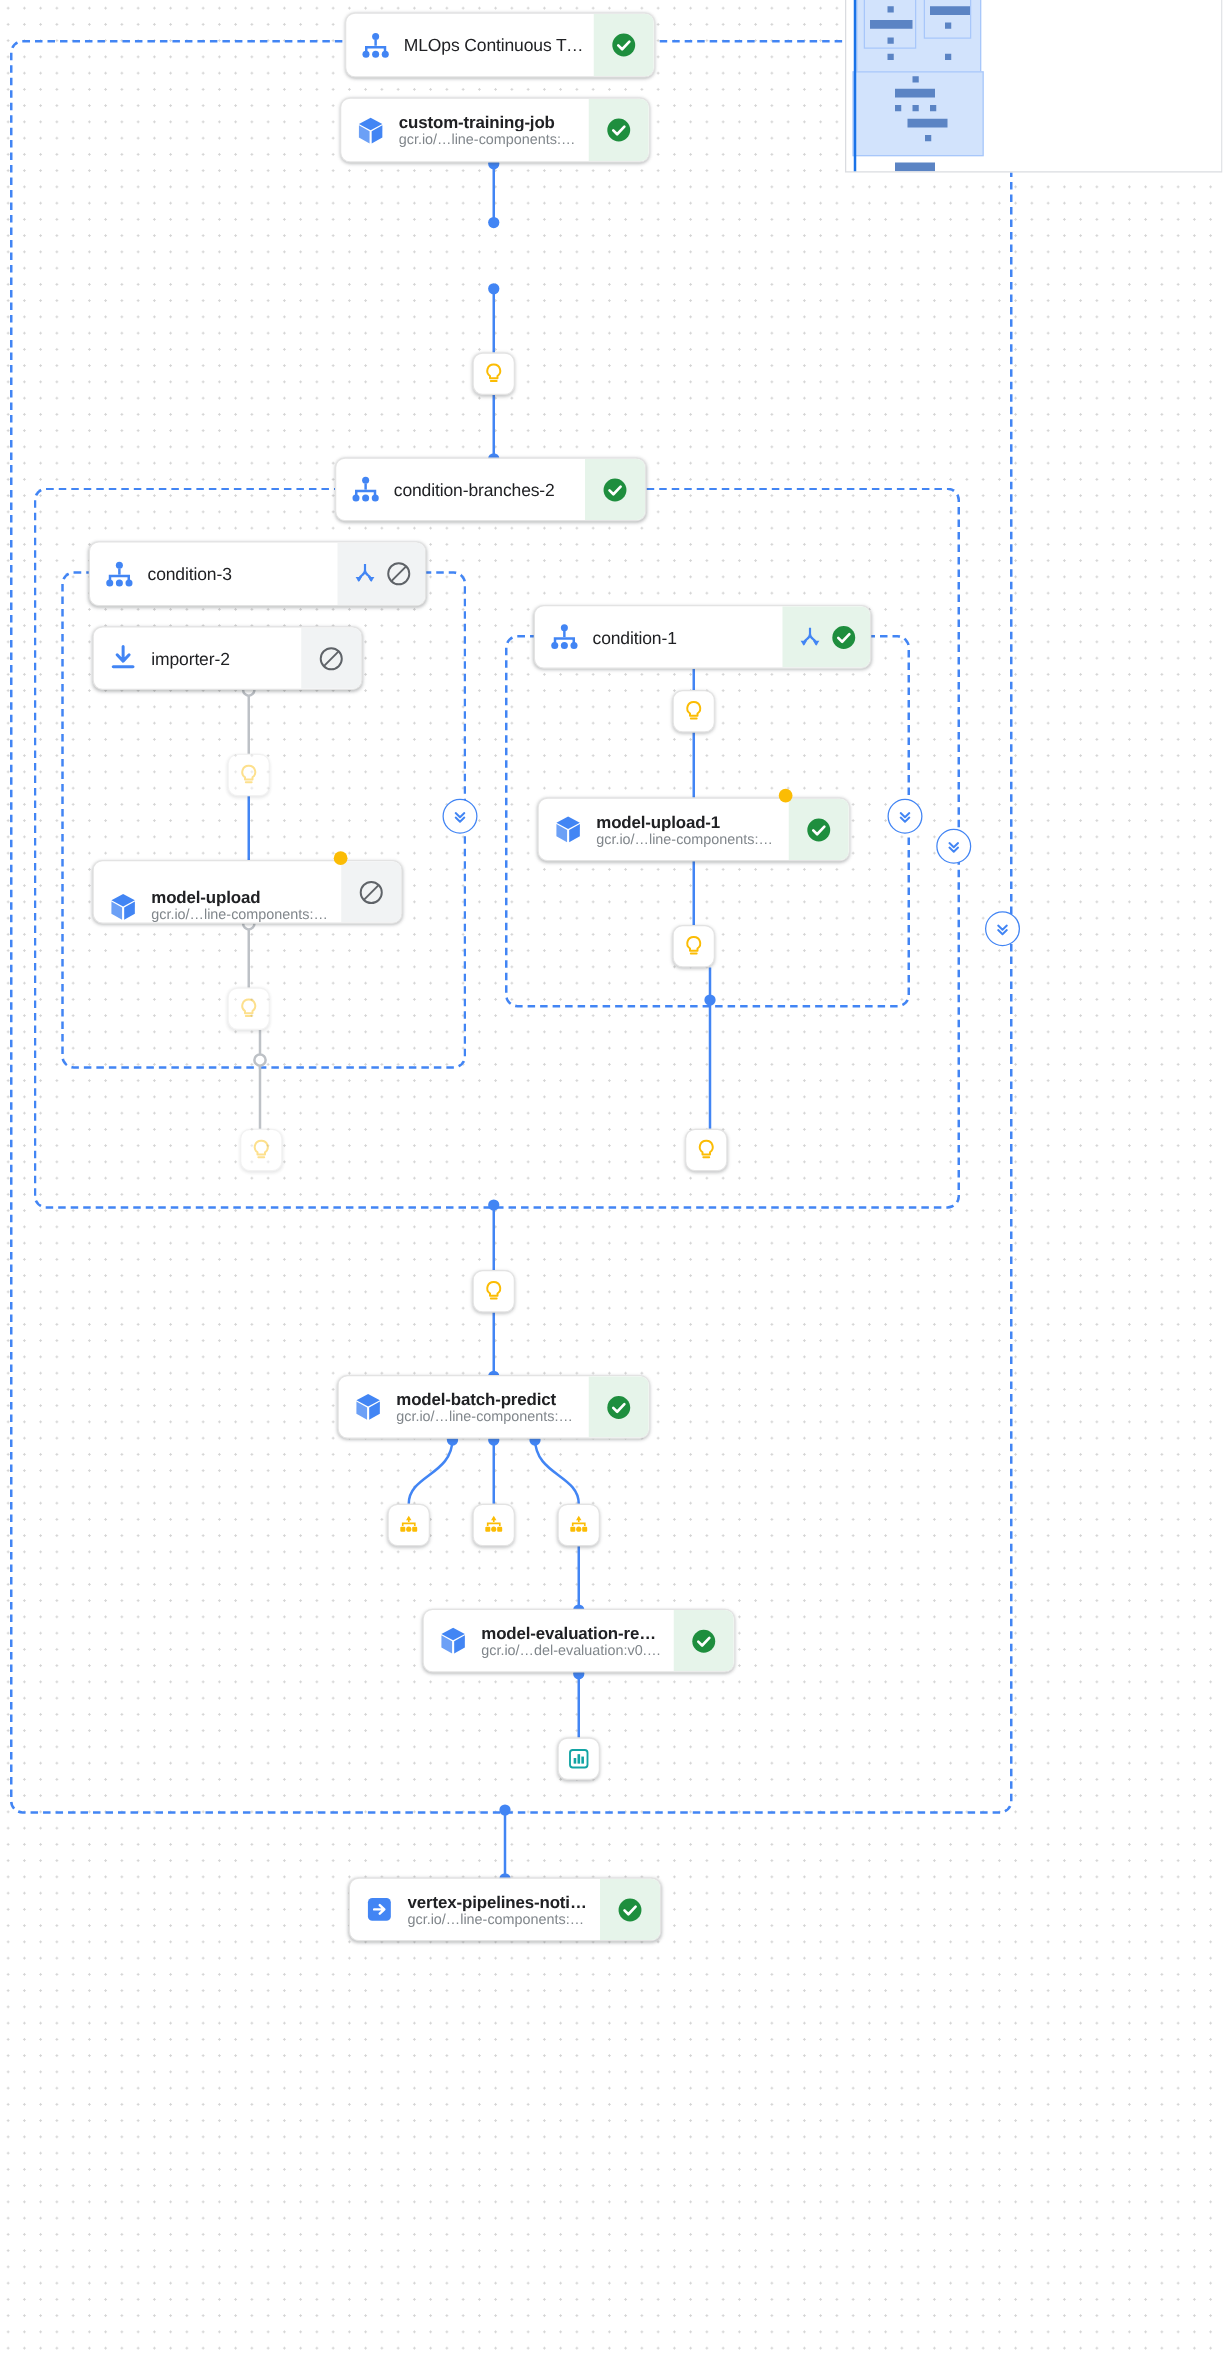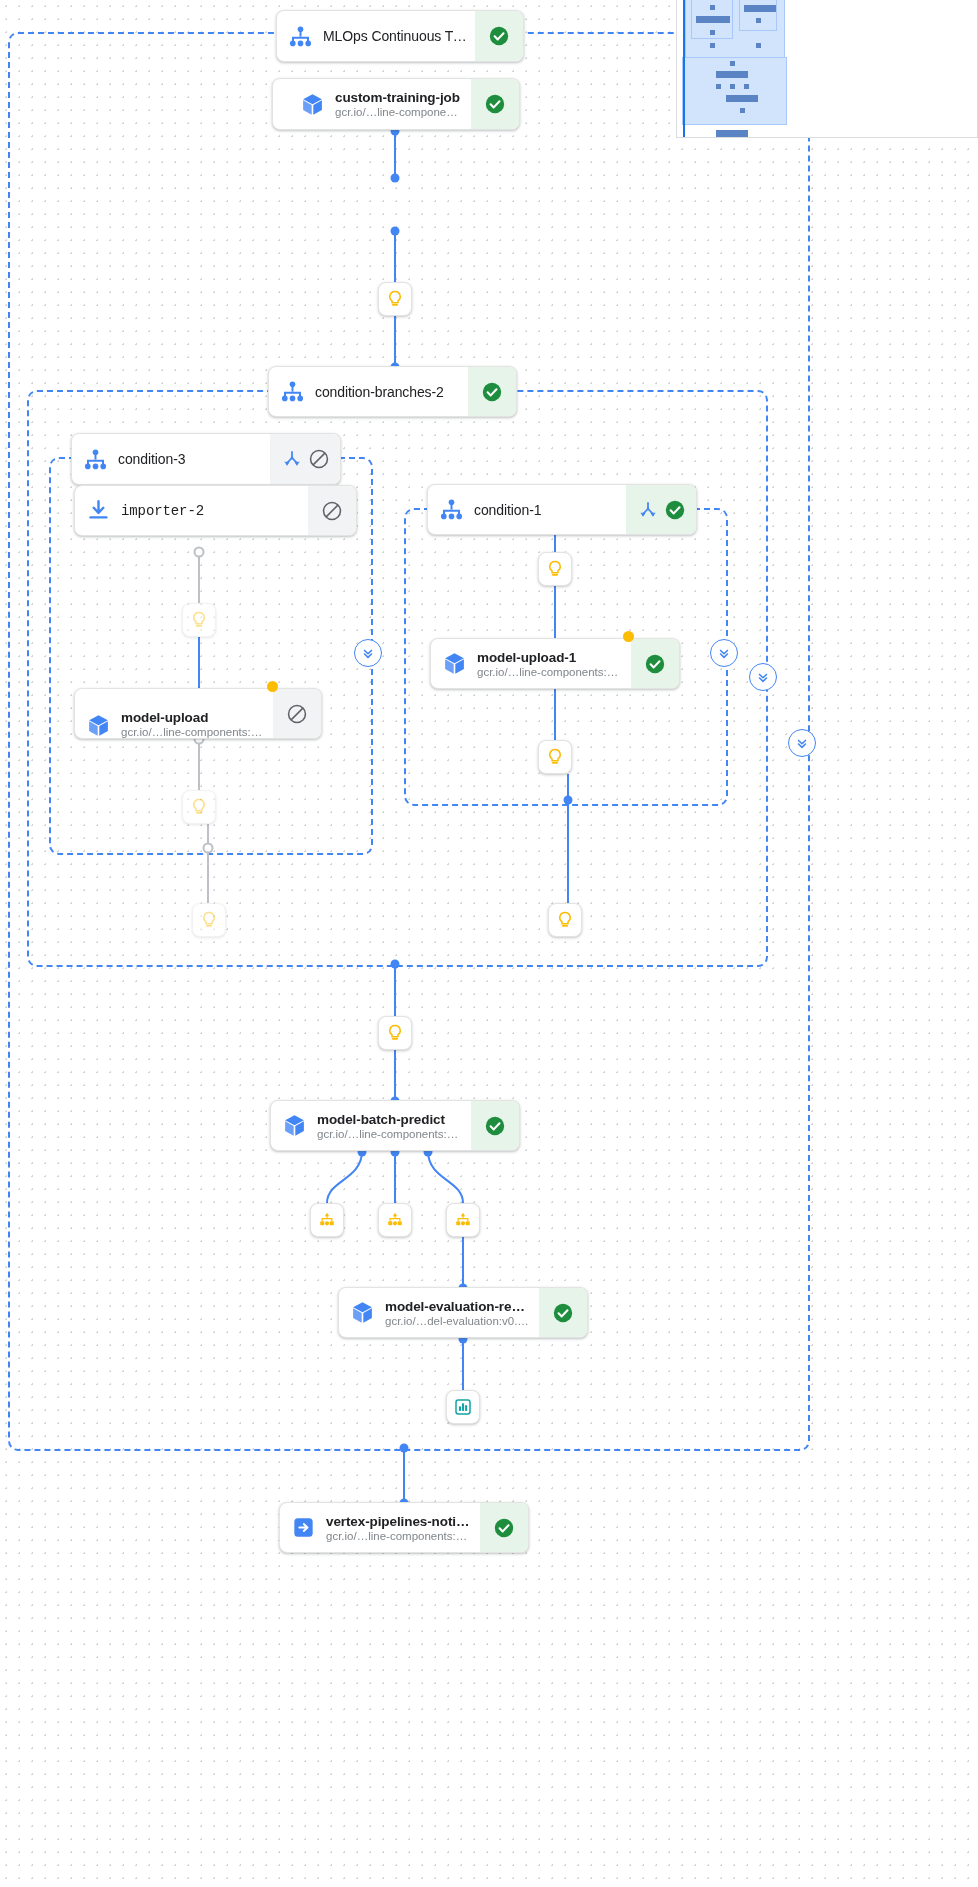--- a/index.html
+++ b/index.html
@@ -163,21 +163,21 @@
         </div>
         <div class="nd-status ok">
           <span style="display: inline-flex; align-items: center; justify-content: center; width: 22px; height: 22px;">
             <svg viewBox="0 0 24 24" width="22" height="22">
               <circle cx="12" cy="12" r="10" fill="#1e8e3e"></circle>
               <path d="M7.2 12.3 10.6 15.7 16.9 9.1" stroke="#fff" stroke-width="2.3" fill="none" stroke-linecap="round" stroke-linejoin="round"></path>
             </svg>
           </span>
         </div>
       </div>
-      <div class="node" style="left: 272px; top: 78px; width: 248px; height: 52px; padding-left: 16px;">
+      <div class="node" style="left: 272px; top: 78px; width: 248px; height: 52px;">
         <div class="nd-icon">
           <span style="display: inline-flex; align-items: center; justify-content: center; width: 25px; height: 25px;">
             <svg viewBox="0 0 24 24" width="25" height="25">
               <path d="M12 2.2 21 7 12 11.8 3 7Z" fill="#4285f4"></path>
               <path d="M3 7.9 11.2 12.4 11.2 21.8 3 17.3Z" fill="#4285f4" opacity=".78"></path>
               <path d="M21 7.9 12.8 12.4 12.8 21.8 21 17.3Z" fill="#4285f4"></path>
             </svg>
           </span>
         </div>
         <div class="nd-body">
@@ -241,21 +241,21 @@
             </svg>
           </span>
           <span style="display: inline-flex; align-items: center; justify-content: center; width: 22px; height: 22px;">
             <svg viewBox="0 0 24 24" width="22" height="22">
               <circle cx="12" cy="12" r="9.2" stroke="#5f6368" stroke-width="1.7" fill="none"></circle>
               <path d="M5.6 18.4 18.4 5.6" stroke="#5f6368" stroke-width="1.7"></path>
             </svg>
           </span>
         </div>
       </div>
-      <div class="node plain" style="left: 74px; top: 485px; width: 283px; height: 51px; font-family: Liberation Mono, monospace;">
+      <div class="node plain" style="left: 74px; top: 501px; width: 216px; height: 51px;">
         <div class="nd-icon">
           <span style="display: inline-flex; align-items: center; justify-content: center; width: 25px; height: 25px;">
             <svg viewBox="0 0 24 24" width="25" height="25">
               <path d="M12 3 V13.5 M7.4 9.4 12 14.3 16.6 9.4" stroke="#4285f4" stroke-width="2.3" fill="none" stroke-linecap="round" stroke-linejoin="round"></path>
               <path d="M4.4 18.6 H19.6" stroke="#4285f4" stroke-width="2.3" stroke-linecap="round"></path>
             </svg>
           </span>
         </div>
         <div class="nd-body">
           <div class="nd-title">importer-2</div>

